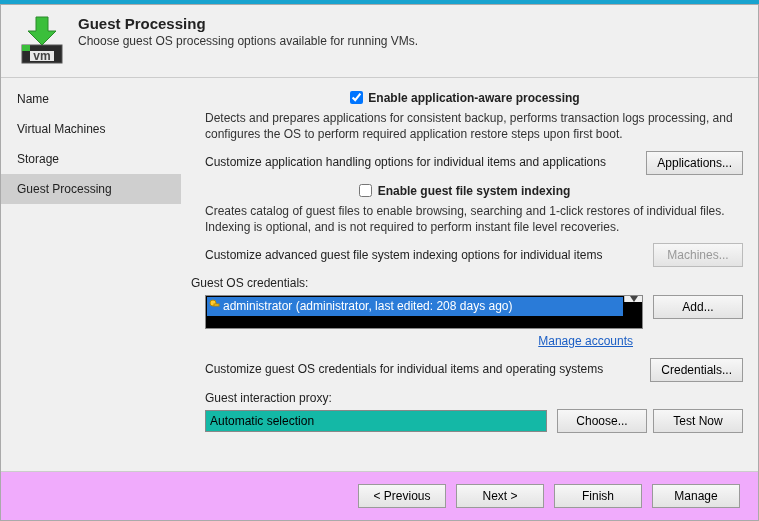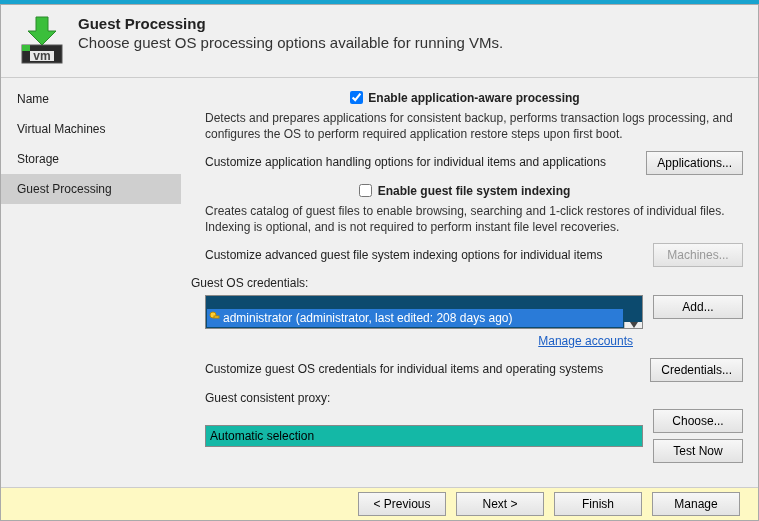--- a/index.html
+++ b/index.html
@@ -3,47 +3,47 @@
 <meta charset="utf-8">
 <style>
   * { box-sizing: border-box; margin: 0; padding: 0; font-family: 'Segoe UI', Tahoma, sans-serif; font-size: 12px; }
   body { background: #e8e8e8; width: 759px; height: 521px; overflow: hidden; }
   .topstrip { height: 4px; background: #19a3cf; }
   .window { background: #f0f0f0; border: 1px solid #aaa; height: 517px; display: flex; flex-direction: column; }
   .header { display: flex; gap: 10px; padding: 10px 15px; }
   .icon-block { width: 52px; height: 52px; position: relative; }
   .icon-block svg { width: 52px; height: 52px; }
   .header-text h2 { font-size: 15px; font-weight: 600; color: #222; margin-bottom: 2px; }
-  .header-text p { font-size: 15px; color: #333; }
+  .header-text p { font-size: 12px; color: #333; }
   .body { flex: 1; display: flex; border-top: 1px solid #ccc; }
   .sidebar { width: 180px; background: #f0f0f0; padding-top: 6px; }
   .nav-item { padding: 8px 16px; color: #222; cursor: default; }
   .nav-item.active { background: #cfcfcf; }
   .content { flex: 1; padding: 12px 15px 0 0; color: #222; line-height: 1.35; }
   .row { display: flex; align-items: flex-start; margin-bottom: 2px; justify-content: center; }
   .chk { width: 24px; text-align: center; padding-top: 1px; }
   .chk input { width: 13px; height: 13px; }
   .bold { font-weight: 600; }
   .desc { margin-left: 24px; margin-bottom: 8px; color: #333; }
   .inline-row { display: flex; align-items: center; margin-left: 24px; margin-bottom: 8px; gap: 10px; }
   .inline-row .txt { flex: 1; }
   .btn { min-width: 90px; height: 24px; background: linear-gradient(#f7f7f7,#e3e3e3); border: 1px solid #9a9a9a; padding: 0 10px; cursor: default; }
   .btn:disabled { color: #999; border-color: #bbb; }
   .section-label { margin-left: 10px; margin-top: 4px; margin-bottom: 4px; }
   .dropdown { display: flex; align-items: stretch; margin-left: 24px; margin-right: 0; gap: 10px; }
-  .select { flex: 1; height: 34px; background: #0c4a6e; border: 1px solid #888; display: flex; align-items: flex-end; }
+  .select { flex: 1; height: 34px; background: #000000; border: 1px solid #888; display: flex; align-items: flex-start; }
   .select .selected { flex: 1; background: #2a7bd8; color: #fff; margin: 1px; padding: 1px 18px 1px 4px; position: relative; }
   .select .selected .key-ico { position: absolute; left: 2px; top: 2px; width: 12px; height: 12px; }
   .select .chev { width: 18px; display: flex; align-items: center; justify-content: center; border-left: 1px solid #bbb; background: #efefef; }
   .chev svg { width: 8px; height: 6px; }
   .link { color: #1c5fc5; text-decoration: underline; margin-left: 24px; text-align: right; display: block; margin-right: 110px; margin-top: 4px; margin-bottom: 8px; }
   .inputbox { margin-left: 24px; display: flex; gap: 10px; align-items: center; }
   .inputbox input { flex: 1; height: 22px; border: 1px solid #888; background: #14b8a6; padding: 1px 4px; }
-  .stacked-btns { display:flex; flex-direction:column; gap:6px; }
-  .footer { border-top: 1px solid #ccc; padding: 4px 18px; display: flex; justify-content: flex-end; gap: 10px; background: #fef9c3; }
+  .stacked-btns { display:flex; flex-direction:row; gap:6px; }
+  .footer { border-top: 1px solid #ccc; padding: 12px 18px; display: flex; justify-content: flex-end; gap: 10px; background: #f0abfc; }
   .footer .btn { min-width: 88px; }
   .plain-label { margin-left: 24px; margin-top: 8px; }
 </style>
 </head>
 <body>
 <div class="topstrip"></div>
 <div class="window">
 
 <div class="header">
   <div class="icon-block">
@@ -109,21 +109,21 @@
       </div>
       <button class="btn">Add...</button>
     </div>
     <a href="#" class="link">Manage accounts</a>
 
     <div class="inline-row">
       <div class="txt">Customize guest OS credentials for individual items and operating systems</div>
       <button class="btn">Credentials...</button>
     </div>
 
-    <div class="plain-label">Guest consistent proxy:</div>
+    <div class="plain-label">Guest interaction proxy:</div>
     <div class="inputbox" style="margin-top:3px;">
       <input type="text" readonly="" value="Automatic selection" style="">
       <div class="stacked-btns">
         <button class="btn">Choose...</button>
         <button class="btn">Test Now</button>
       </div>
     </div>
 
   </div>
 </div>

